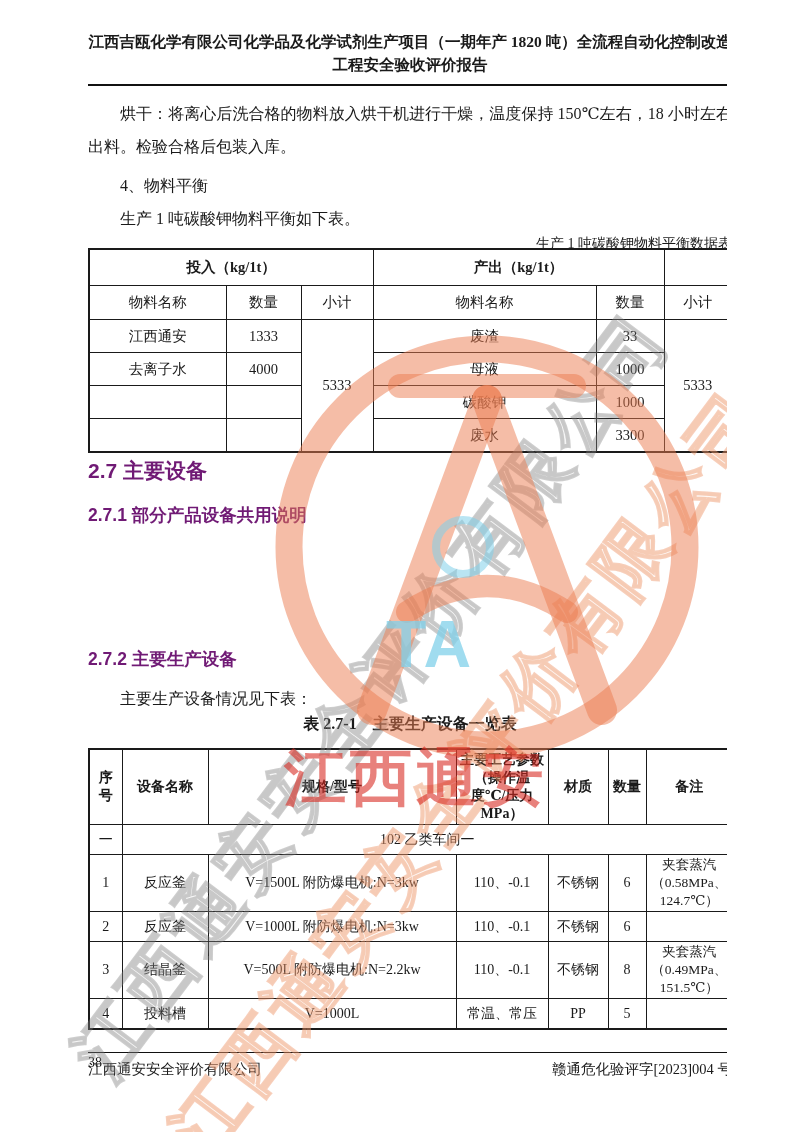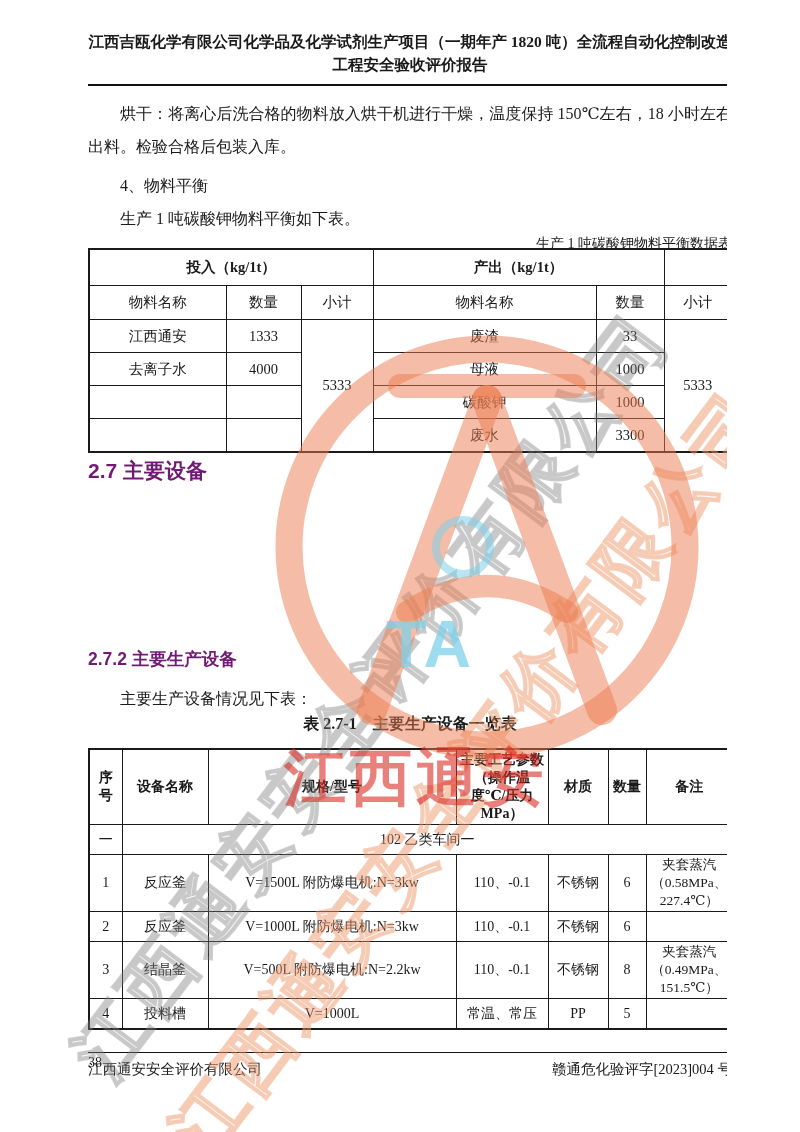--- a/index.html
+++ b/index.html
@@ -116,20 +116,21 @@
     <tr class="drow">
       <td></td>
       <td></td>
       <td>废水</td>
       <td>3300</td>
     </tr>
   </tbody>
     </table>
 
   <div class="abs hd h-27">2.7 主要设备</div>
+  <div class="abs hd h-271">2.7.1 部分产品设备共用说明</div>
   <div class="abs hd h-272">2.7.2 主要生产设备</div>
   <div class="abs para indent p-equip-intro">主要生产设备情况见下表：</div>
   <div class="abs tbl2-title">表 2.7-1　主要生产设备一览表</div>
 
   <table class="tbl tbl2">
     <colgroup>
       <col style="width:33px">
         <col style="width:86px">
         <col style="width:248px">
       <col style="width:92px">
@@ -151,21 +152,21 @@
       <td>一</td>
       <td colspan="6">102 乙类车间一</td>
     </tr>
     <tr class="r1">
       <td>1</td>
       <td>反应釜</td>
       <td>V=1500L 附防爆电机:N=3kw</td>
       <td>110、-0.1</td>
       <td>不锈钢</td>
       <td>6</td>
-      <td class="remark">夹套蒸汽（0.58MPa、227.4℃）</td>
+      <td class="remark">夹套蒸汽（0.58MPa、124.7℃）</td>
     </tr>
     <tr class="r1">
       <td>2</td>
       <td>反应釜</td>
       <td>V=1000L 附防爆电机:N=3kw</td>
       <td>110、-0.1</td>
       <td>不锈钢</td>
       <td>6</td>
       <td class="remark"></td>
     </tr>

